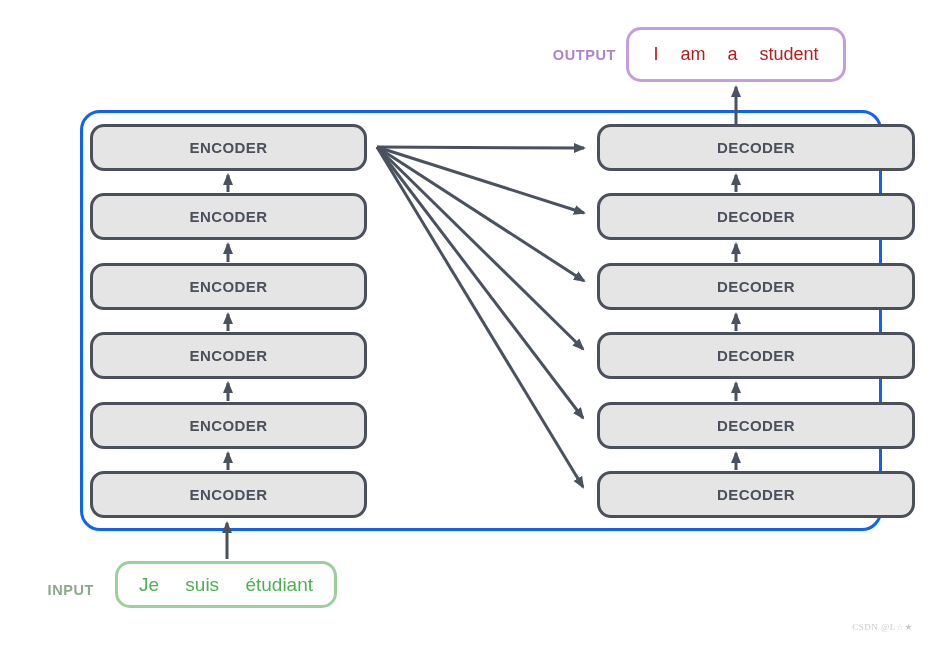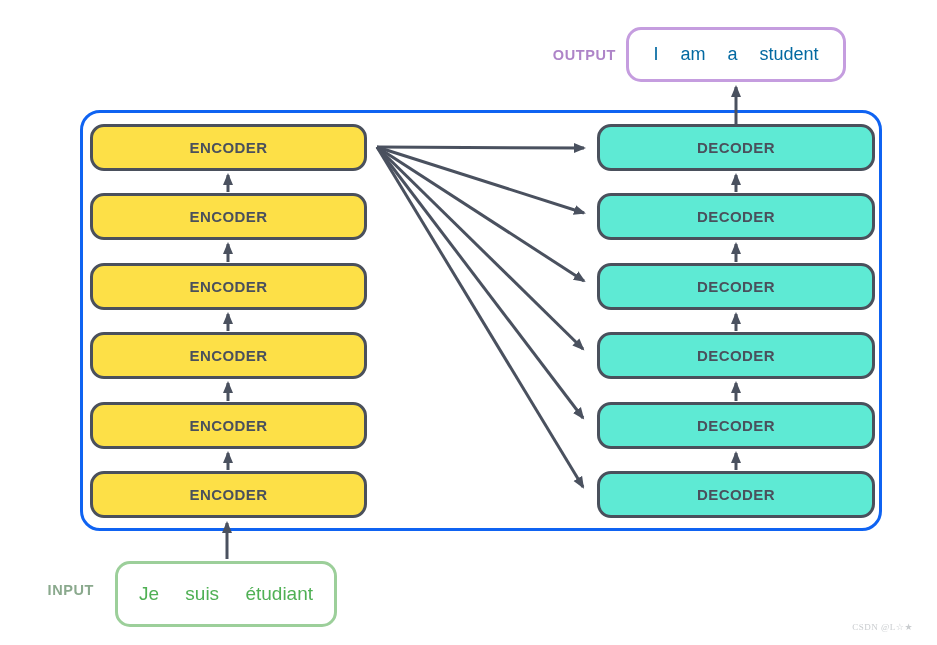--- a/index.html
+++ b/index.html
@@ -11,37 +11,37 @@
     position:absolute; left:80px; top:110px; width:802px; height:421px;
     box-sizing:border-box; border:3px solid #0f63f2; border-radius:20px;
     background:#ffffff;
   }
   .stack-box {
     position:absolute; width:277px; height:47px; box-sizing:border-box;
     border:3px solid #4a505c; border-radius:14px;
     display:flex; align-items:center; justify-content:center;
     font-size:15px; font-weight:bold; color:#4a505c; letter-spacing:0.4px;
   }
-  .enc { left:90px;  background:#fde047; }
-  .dec { left:597px; background:#5eead4; width:278px; }
+  .enc { left:90px;  background:#e5e5e5; }
+  .dec { left:597px; background:#e5e5e5; width:318px; }
   .r1{top:124px}.r2{top:193px}.r3{top:263px}.r4{top:332px}.r5{top:402px}.r6{top:471px}
 
   #arrow-layer { position:absolute; left:0; top:0; width:937px; height:645px; pointer-events:none; }
 
   .io-box {
     position:absolute; box-sizing:border-box; display:flex;
     align-items:center; justify-content:center; background:#ffffff;
   }
   .output-box {
     left:626px; top:27px; width:220px; height:55px;
     border:3px solid #c59ddf; border-radius:15px;
-    color:#0369a1; font-size:18px; word-spacing:17px;
+    color:#b91c1c; font-size:18px; word-spacing:17px;
   }
   .input-box {
-    left:115px; top:561px; width:222px; height:66px;
+    left:115px; top:561px; width:222px; height:47px;
     border:3px solid #9ccf9a; border-radius:15px;
     color:#4fb054; font-size:19px; word-spacing:21px;
   }
   .io-label {
     position:absolute; font-weight:bold; font-size:14.5px; letter-spacing:0.6px;
     text-align:right;
   }
   .output-label { left:536px; top:47px; width:80px; color:#ae84c8; }
   .input-label  { left:30px;  top:582px; width:64px; color:#8aa98d; }
 

